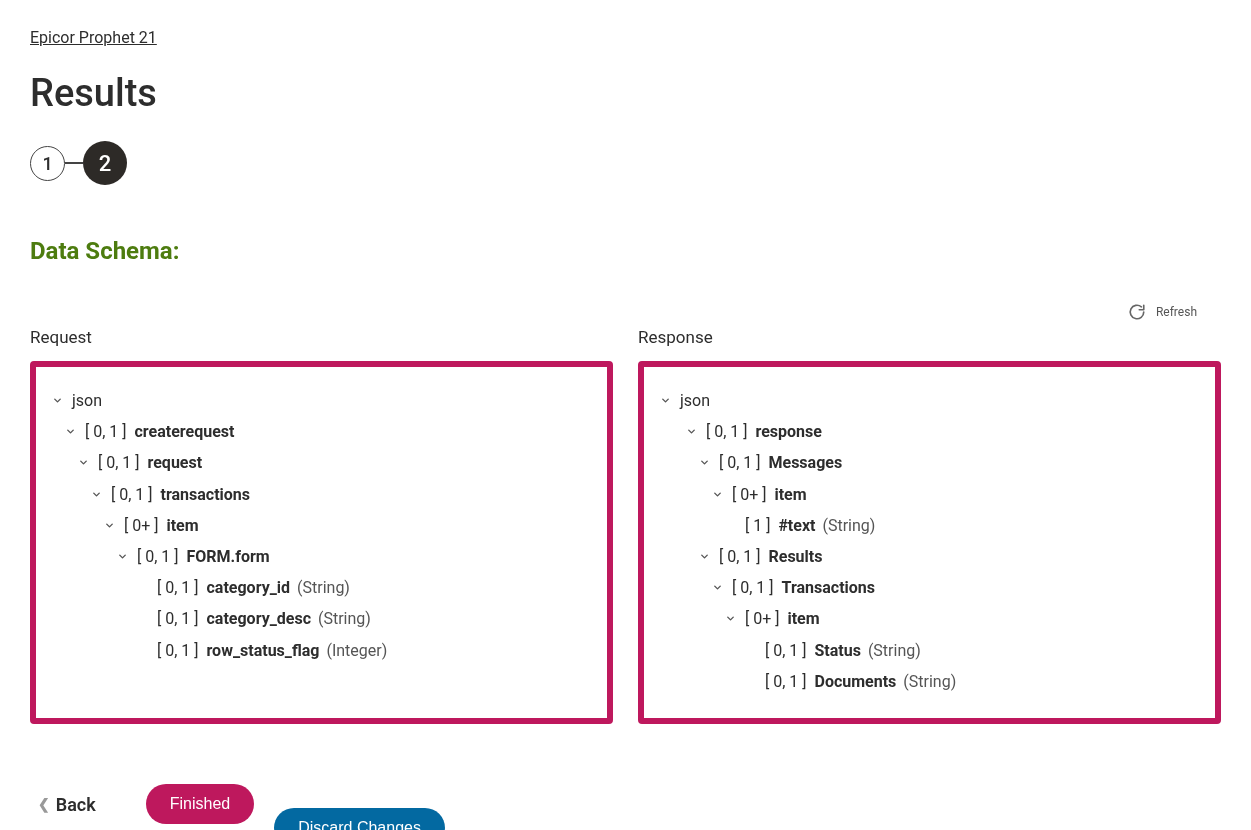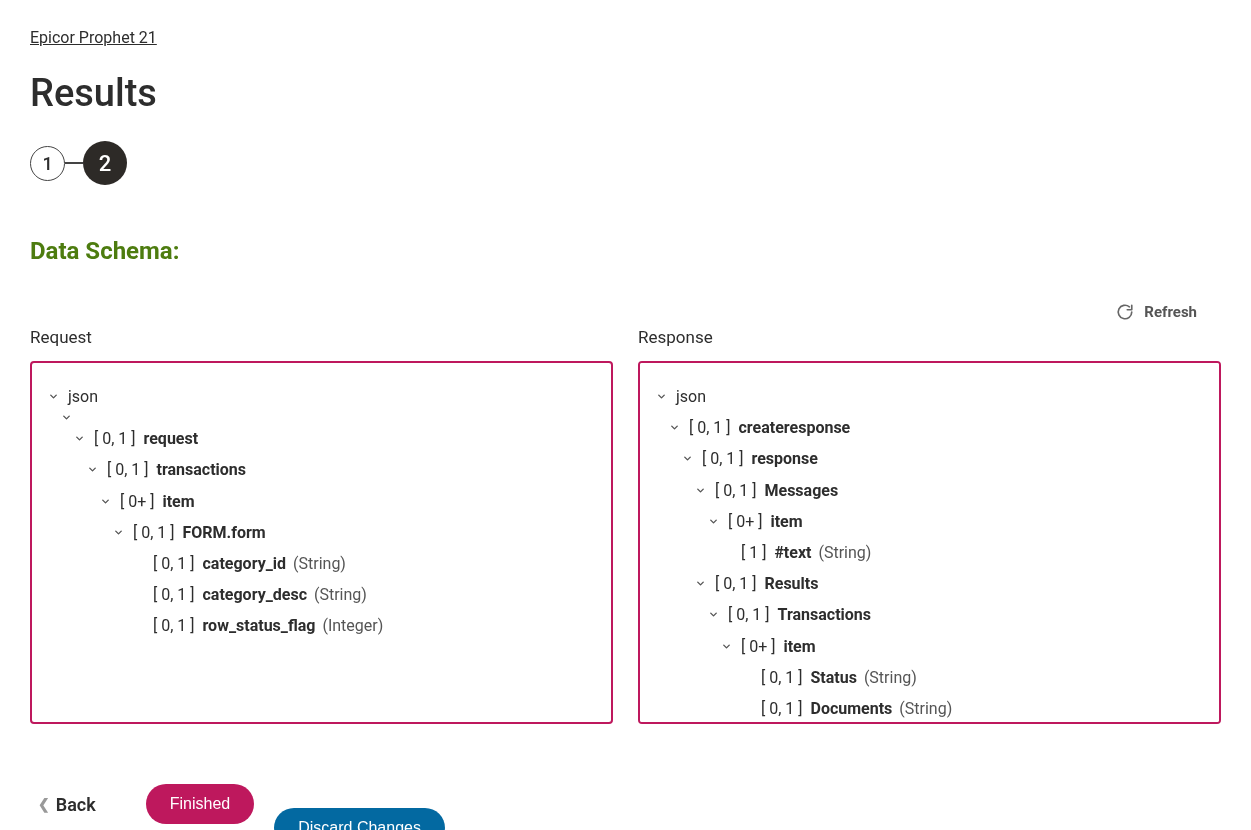--- a/index.html
+++ b/index.html
@@ -74,43 +74,42 @@
       align-items: center;
       margin-bottom: 6px;
       padding-right: 24px;
     }
     .refresh-btn {
       display: flex;
       align-items: center;
       gap: 10px;
       cursor: pointer;
       color: #555;
-      font-size: 15px;
-      font-weight: bold;
+      font-size: 12px;
     }
     .refresh-icon {
       width: 18px;
       height: 18px;
     }
     .panels {
       display: flex;
       gap: 25px;
       margin-bottom: 36px;
     }
     .panel-col {
       flex: 1;
       min-width: 0;
     }
     .panel-label {
       font-size: 17px;
       color: #2d2d2d;
       margin-bottom: 14px;
     }
     .panel-box {
-      border: 2px solid #be185d;
+      border: 6px solid #be185d;
       border-radius: 4px;
       background: #fff;
       height: 363px;
       padding: 18px 14px;
       overflow-y: auto;
       font-size: 16px;
       line-height: 1.95;
     }
     .tree-row {
       white-space: nowrap;
@@ -227,20 +226,21 @@
             </svg>
           </span>
           <span><span class="node-name">json</span></span>
         </div>
         <div class="tree-row pad-1">
           <span class="chevron">
             <svg width="11" height="11" viewBox="0 0 24 24" fill="none" stroke="#555" stroke-width="3" stroke-linecap="round" stroke-linejoin="round">
               <polyline points="6 9 12 15 18 9"></polyline>
             </svg>
           </span>
+          <span><span class="cardinality">[ 0, 1 ] </span><span class="node-name bold">createrequest</span></span>
         </div>
         <div class="tree-row pad-2">
           <span class="chevron">
             <svg width="11" height="11" viewBox="0 0 24 24" fill="none" stroke="#555" stroke-width="3" stroke-linecap="round" stroke-linejoin="round">
               <polyline points="6 9 12 15 18 9"></polyline>
             </svg>
           </span>
           <span><span class="cardinality">[ 0, 1 ] </span><span class="node-name bold">request</span></span>
         </div>
         <div class="tree-row pad-3">
@@ -284,28 +284,20 @@
   <div class="panel-col">
     <div class="panel-label">Response</div>
     <div class="panel-box" id="response-panel">
         <div class="tree-row pad-0">
           <span class="chevron">
             <svg width="11" height="11" viewBox="0 0 24 24" fill="none" stroke="#555" stroke-width="3" stroke-linecap="round" stroke-linejoin="round">
               <polyline points="6 9 12 15 18 9"></polyline>
             </svg>
           </span>
           <span><span class="node-name">json</span></span>
-        </div>
-        <div class="tree-row pad-1">
-          <span class="chevron">
-            <svg width="11" height="11" viewBox="0 0 24 24" fill="none" stroke="#555" stroke-width="3" stroke-linecap="round" stroke-linejoin="round">
-              <polyline points="6 9 12 15 18 9"></polyline>
-            </svg>
-          </span>
-          <span><span class="cardinality">[ 0, 1 ] </span><span class="node-name bold">createresponse</span></span>
         </div>
         <div class="tree-row pad-2">
           <span class="chevron">
             <svg width="11" height="11" viewBox="0 0 24 24" fill="none" stroke="#555" stroke-width="3" stroke-linecap="round" stroke-linejoin="round">
               <polyline points="6 9 12 15 18 9"></polyline>
             </svg>
           </span>
           <span><span class="cardinality">[ 0, 1 ] </span><span class="node-name bold">response</span></span>
         </div>
         <div class="tree-row pad-3">

